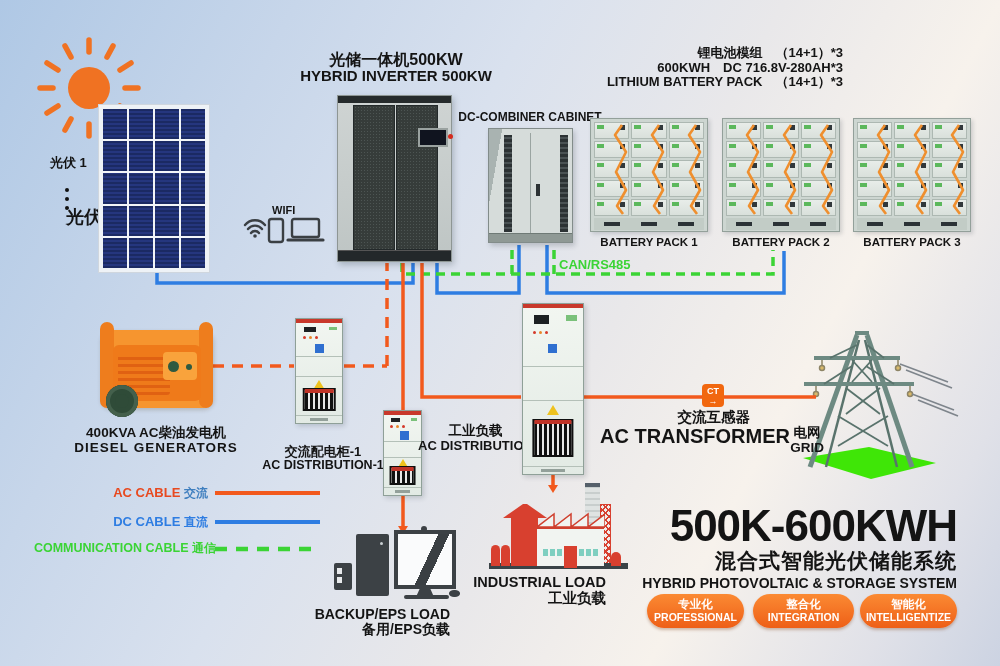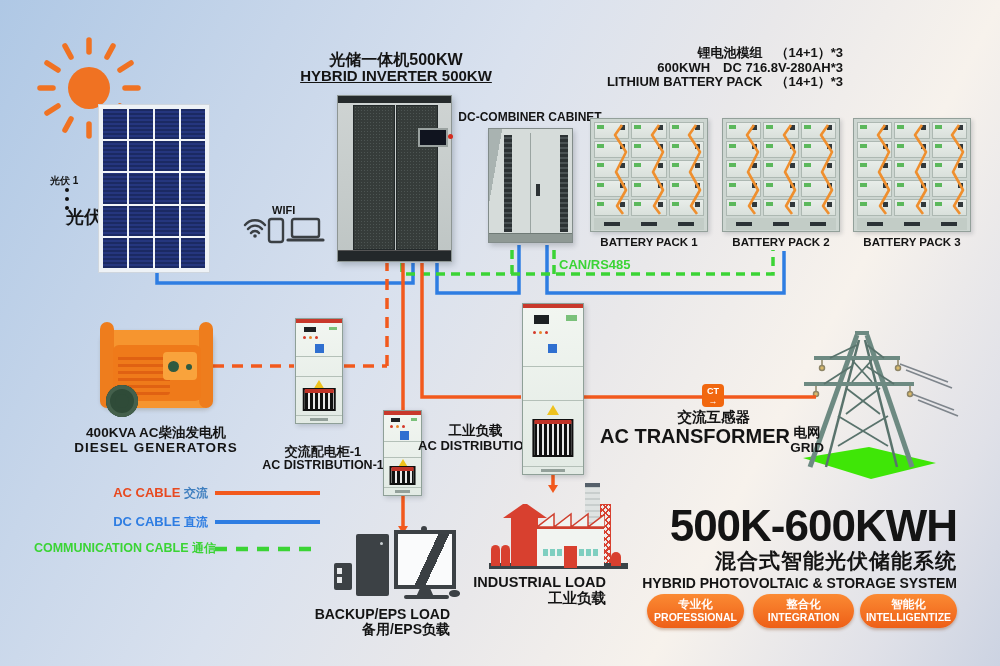--- a/index.html
+++ b/index.html
@@ -196,21 +196,21 @@
       <path d="M213,366 L294,366"></path>
       <path d="M344,366 L387,366"></path>
       <path d="M387,366 L387,263"></path>
     </g>
 
     <line x1="215" y1="493" x2="320" y2="493" stroke="#f2591d" stroke-width="4"></line>
     <line x1="215" y1="522" x2="320" y2="522" stroke="#2e7de2" stroke-width="4"></line>
     <line x1="215" y1="549" x2="320" y2="549" stroke="#3bd435" stroke-width="4.5" stroke-dasharray="12 9"></line>
   </svg>
 
-  <div class="lbl" style="left:50px;top:176px;font-size:10px;z-index:2;">光伏 1</div>
+  <div class="lbl" style="left:50px;top:156px;font-size:13px;z-index:2;">光伏 1</div>
   <div class="abs pv-dots" style="left:65px;top:183px;z-index:2;">
       <i></i>
       <i></i>
       <i></i>
     </div>
   <div class="lbl" style="left:66px;top:208px;font-size:18px;z-index:2;">光伏 N</div>
   <div class="abs panel" style="z-index:2;">
     <div class="panel-grid">
       <div class="cell"></div>
         <div class="cell"></div>
@@ -245,21 +245,21 @@
     </g>
     <rect x="29" y="3" width="14" height="23" rx="2.5" fill="none" stroke="#3a3f43" stroke-width="2.4"></rect>
     <g stroke="#3a3f43" fill="none">
       <rect x="52" y="3" width="27" height="18" rx="2" stroke-width="2.4"></rect>
       <line x1="48" y1="24" x2="83" y2="24" stroke-width="3.2" stroke-linecap="round"></line>
     </g>
   </svg>
 
   <div class="lbl ctr" style="left:276px;top:51px;width:240px;z-index:2;">
     <div style="font-size:16px;">光储一体机500KW</div>
-    <div style="font-size:15px;text-decoration:underline;">HYBRID INVERTER 500KW</div>
+    <div style="font-size:15px;">HYBRID INVERTER 500KW</div>
   </div>
   <div class="abs inv" style="z-index:2;">
     <div class="inv-top"></div>
     <div class="inv-door" style="left:15px;"></div>
     <div class="inv-door" style="left:58px;"></div>
     <div class="inv-disp"></div>
     <div class="inv-dot"></div>
     <div class="inv-base"></div>
   </div>
 

